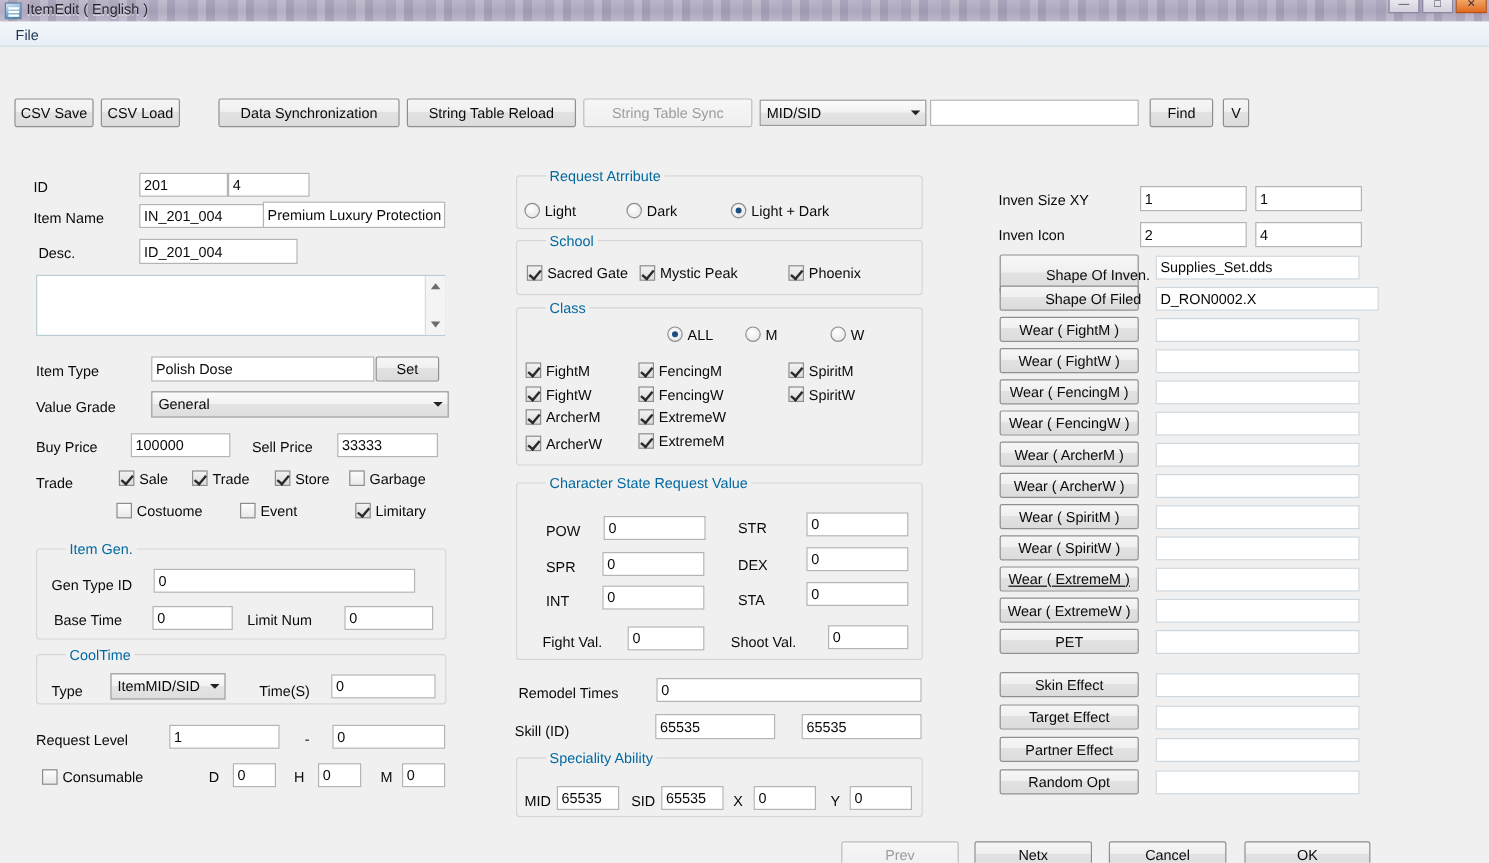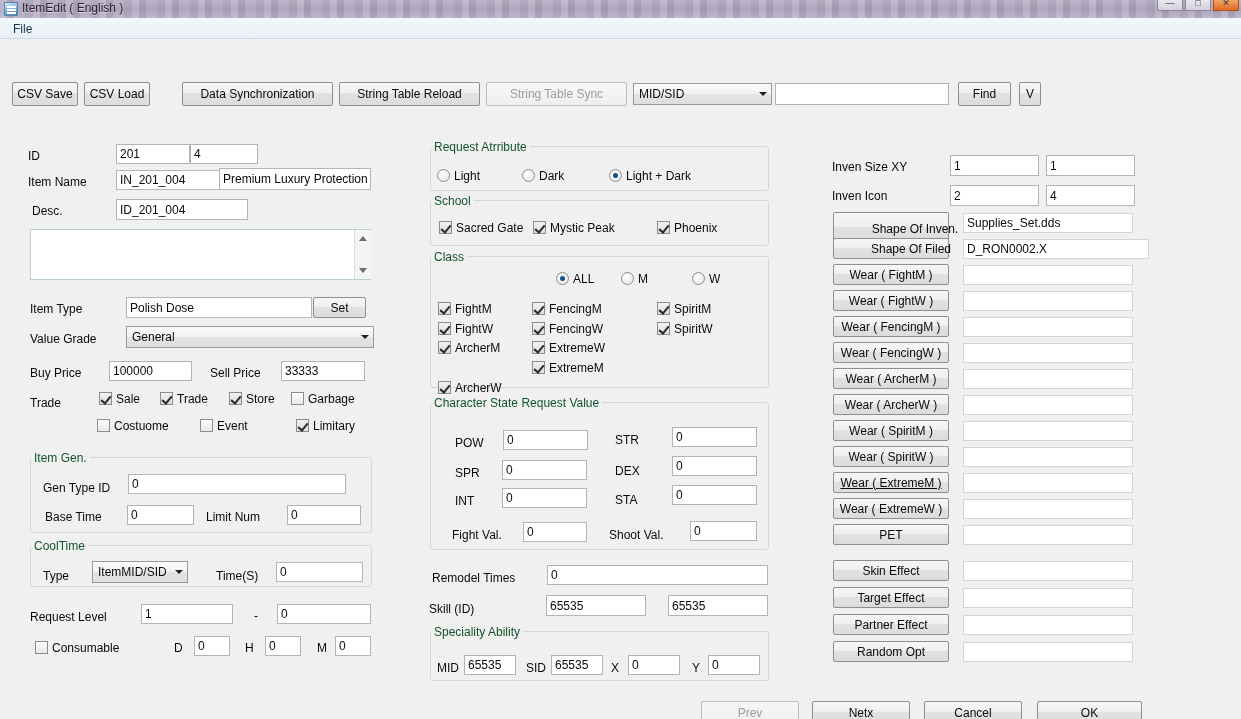--- a/index.html
+++ b/index.html
@@ -142,23 +142,23 @@
     white-space: nowrap; line-height: 1;
   }
 
   
   .group {
     position: absolute;
     border: 1px solid #d6d6d6;
     border-radius: 3px;
   }
   .group > .gtitle {
-    position: absolute; top: -7px; left: 0;
+    position: absolute; top: -7px; left: 24px;
     background: #f0f0f0; padding: 0 3px;
-    font-size: 12px; color: #14532d; white-space: nowrap;
+    font-size: 12px; color: #0369a1; white-space: nowrap;
   }
 
   
   .cb { position: absolute; display: flex; align-items: center; white-space: nowrap; }
   .cb .box {
     width: 13px; height: 13px; flex: 0 0 13px;
     border: 1px solid #8d8d8d;
     background: linear-gradient(180deg,#fdfdfd,#e9e9e9);
     margin-right: 4px; position: relative;
   }
@@ -405,21 +405,21 @@
     <span class="ctext">FightM</span>
   </div>
   <div class="cb on" style="left:438px; top:322px;">
     <span class="box"></span>
     <span class="ctext">FightW</span>
   </div>
   <div class="cb on" style="left:438px; top:341px;">
     <span class="box"></span>
     <span class="ctext">ArcherM</span>
   </div>
-  <div class="cb on" style="left:438px; top:381px;">
+  <div class="cb on" style="left:438px; top:363px;">
     <span class="box"></span>
     <span class="ctext">ArcherW</span>
   </div>
 
   <div class="cb on" style="left:532px; top:302px;">
     <span class="box"></span>
     <span class="ctext">FencingM</span>
   </div>
   <div class="cb on" style="left:532px; top:322px;">
     <span class="box"></span>

